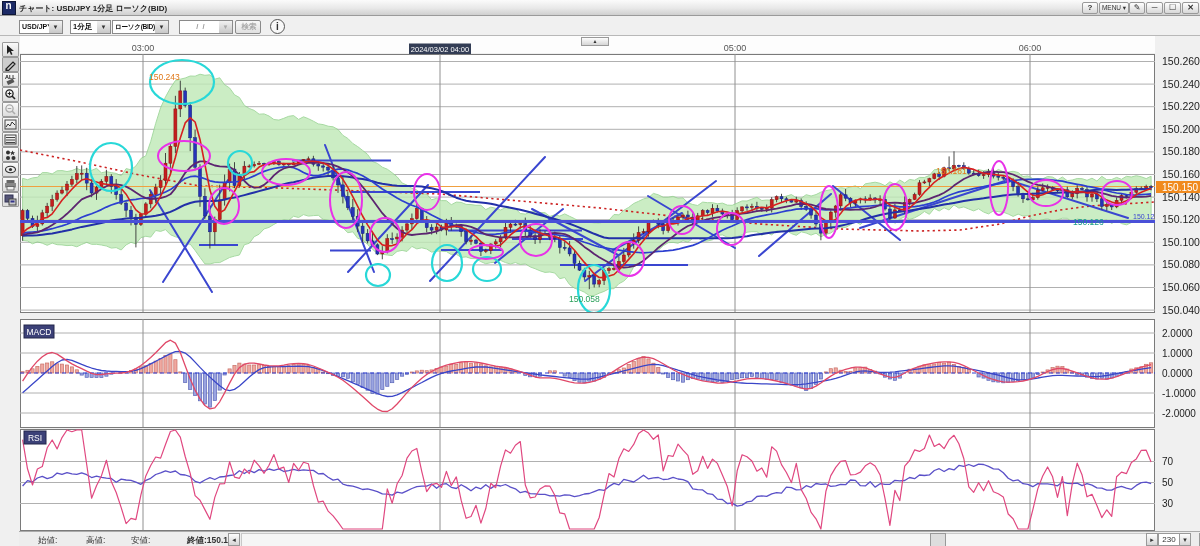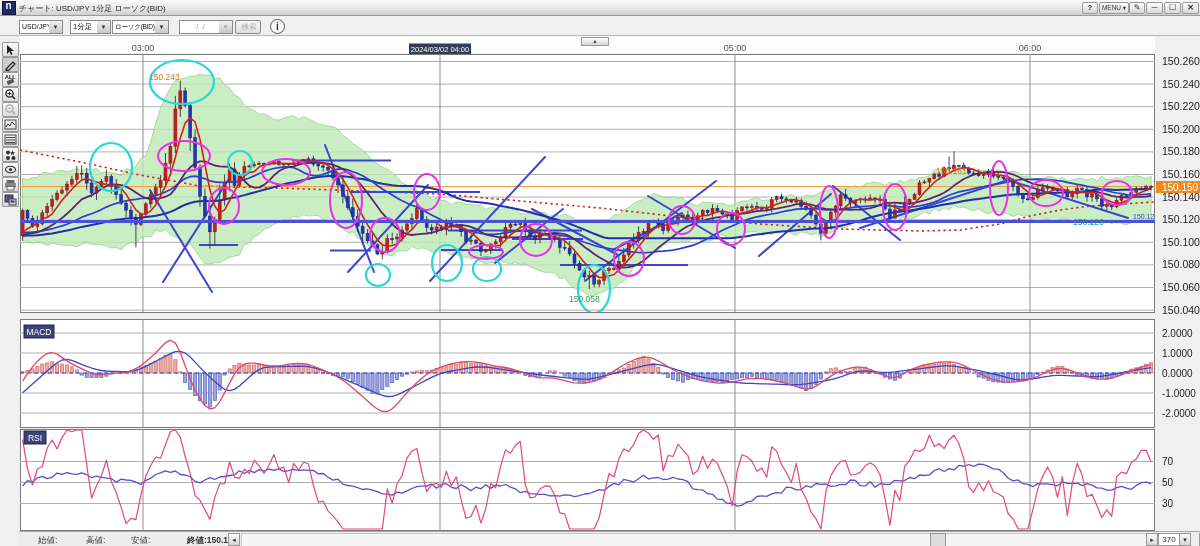--- a/index.html
+++ b/index.html
@@ -1,27 +1,27 @@
 <!DOCTYPE html>
 <html><head><meta charset="utf-8">
 <style>
 html,body{margin:0;padding:0;width:1200px;height:546px;overflow:hidden;
  font-family:"Liberation Sans",sans-serif;background:#f0f0f0;}
 .titlebar{position:absolute;left:0;top:0;width:1200px;height:15px;
  background:linear-gradient(#fbfbfb,#e8e8e8 55%,#cfcfcf);border-bottom:1px solid #9a9a9a;}
 .tb-ico{position:absolute;left:2px;top:1px;width:12px;height:12px;background:#1c2a66;
  border:1px solid #0e1636;}
 .tb-ico:after{content:"n";color:#fff;font-size:10px;font-weight:bold;position:absolute;left:2.5px;top:-2px;}
-.tb-title{position:absolute;left:19px;top:2.5px;font-size:8px;color:#222;}
+.tb-title{position:absolute;left:19px;top:2.5px;font-size:8px;color:#222;font-weight:bold;}
 .winbtn{position:absolute;top:2px;height:10px;background:linear-gradient(#fefefe,#d8d8d8);
  border:1px solid #999;border-radius:2px;font-size:8px;color:#333;text-align:center;line-height:9px;}
 .toolbar{position:absolute;left:0;top:16px;width:1200px;height:19px;background:#f0f0f0;
  border-bottom:1px solid #b8b8b8;}
 .combo{position:absolute;top:4px;height:12px;background:#fff;border:1px solid #8a8a8a;
- font-size:7.5px;color:#111;padding-left:2px;line-height:12px;white-space:nowrap;overflow:hidden;}
+ font-size:7.5px;color:#111;padding-left:2px;line-height:12px;white-space:nowrap;overflow:hidden;font-weight:bold;}
 .dbtn{position:absolute;top:4px;height:12px;width:13px;background:linear-gradient(#f2f2f2,#c8c8c8);
  border:1px solid #8a8a8a;border-left:none;font-size:6px;color:#333;text-align:center;line-height:12px;}
 .sidebar{position:absolute;left:0;top:36px;width:19px;height:510px;background:#f0f0f0;}
 .sicon{position:absolute;left:2px;width:15px;height:13px;background:linear-gradient(#fafafa,#dcdcdc);
  border:1px solid #9a9a9a;border-radius:1px;}
 .chartbg{position:absolute;left:20px;background:#fff;border:1px solid #7a7a7a;}
 .timebar{position:absolute;left:20px;top:36px;width:1135px;height:17px;background:#fdfdfd;}
 svg{position:absolute;left:0;top:0;}
 .statusbar{position:absolute;left:0;top:531px;width:1200px;height:15px;background:#ededed;
  border-top:1px solid #aaa;font-size:9px;color:#333;margin-left:19px;}
@@ -960,16 +960,16 @@
 </svg>
 <div class="statusbar" style="font-size:8.5px;">
  <span style="position:absolute;left:19px;top:3px;">始値:</span>
  <span style="position:absolute;left:67px;top:3px;text-align:right;">高値:</span>
  <span style="position:absolute;left:112px;top:3px;">安値:</span>
  <span style="position:absolute;left:168px;top:3px;font-weight:bold;">終値:150.150</span>
  <div class="sbtn" style="left:209px;top:1px;width:10px;height:11px;line-height:11px;">◂</div>
  <div style="position:absolute;left:222px;top:1px;width:904px;height:12px;background:#f5f5f5;border:1px solid #c8c8c8;"></div>
  <div style="position:absolute;left:911px;top:1px;width:14px;height:12px;background:#ddd;border:1px solid #999;"></div>
  <div class="sbtn" style="left:1127px;top:1px;width:10px;height:11px;line-height:11px;">▸</div>
- <div style="position:absolute;left:1139px;top:1px;width:20px;height:11px;background:#fff;border:1px solid #999;font-size:8px;text-align:center;line-height:11px;">370</div>
+ <div style="position:absolute;left:1139px;top:1px;width:20px;height:11px;background:#fff;border:1px solid #999;font-size:8px;text-align:center;line-height:11px;">230</div>
  <div class="sbtn" style="left:1160px;top:1px;width:10px;height:11px;line-height:11px;">▾</div>
  <div class="sbtn" style="left:1180px;top:1px;width:9px;height:11px;line-height:10px;font-weight:bold;">+</div>
  <div class="sbtn" style="left:1190px;top:1px;width:9px;height:11px;line-height:10px;font-weight:bold;">−</div>
 </div>
 </body></html>

